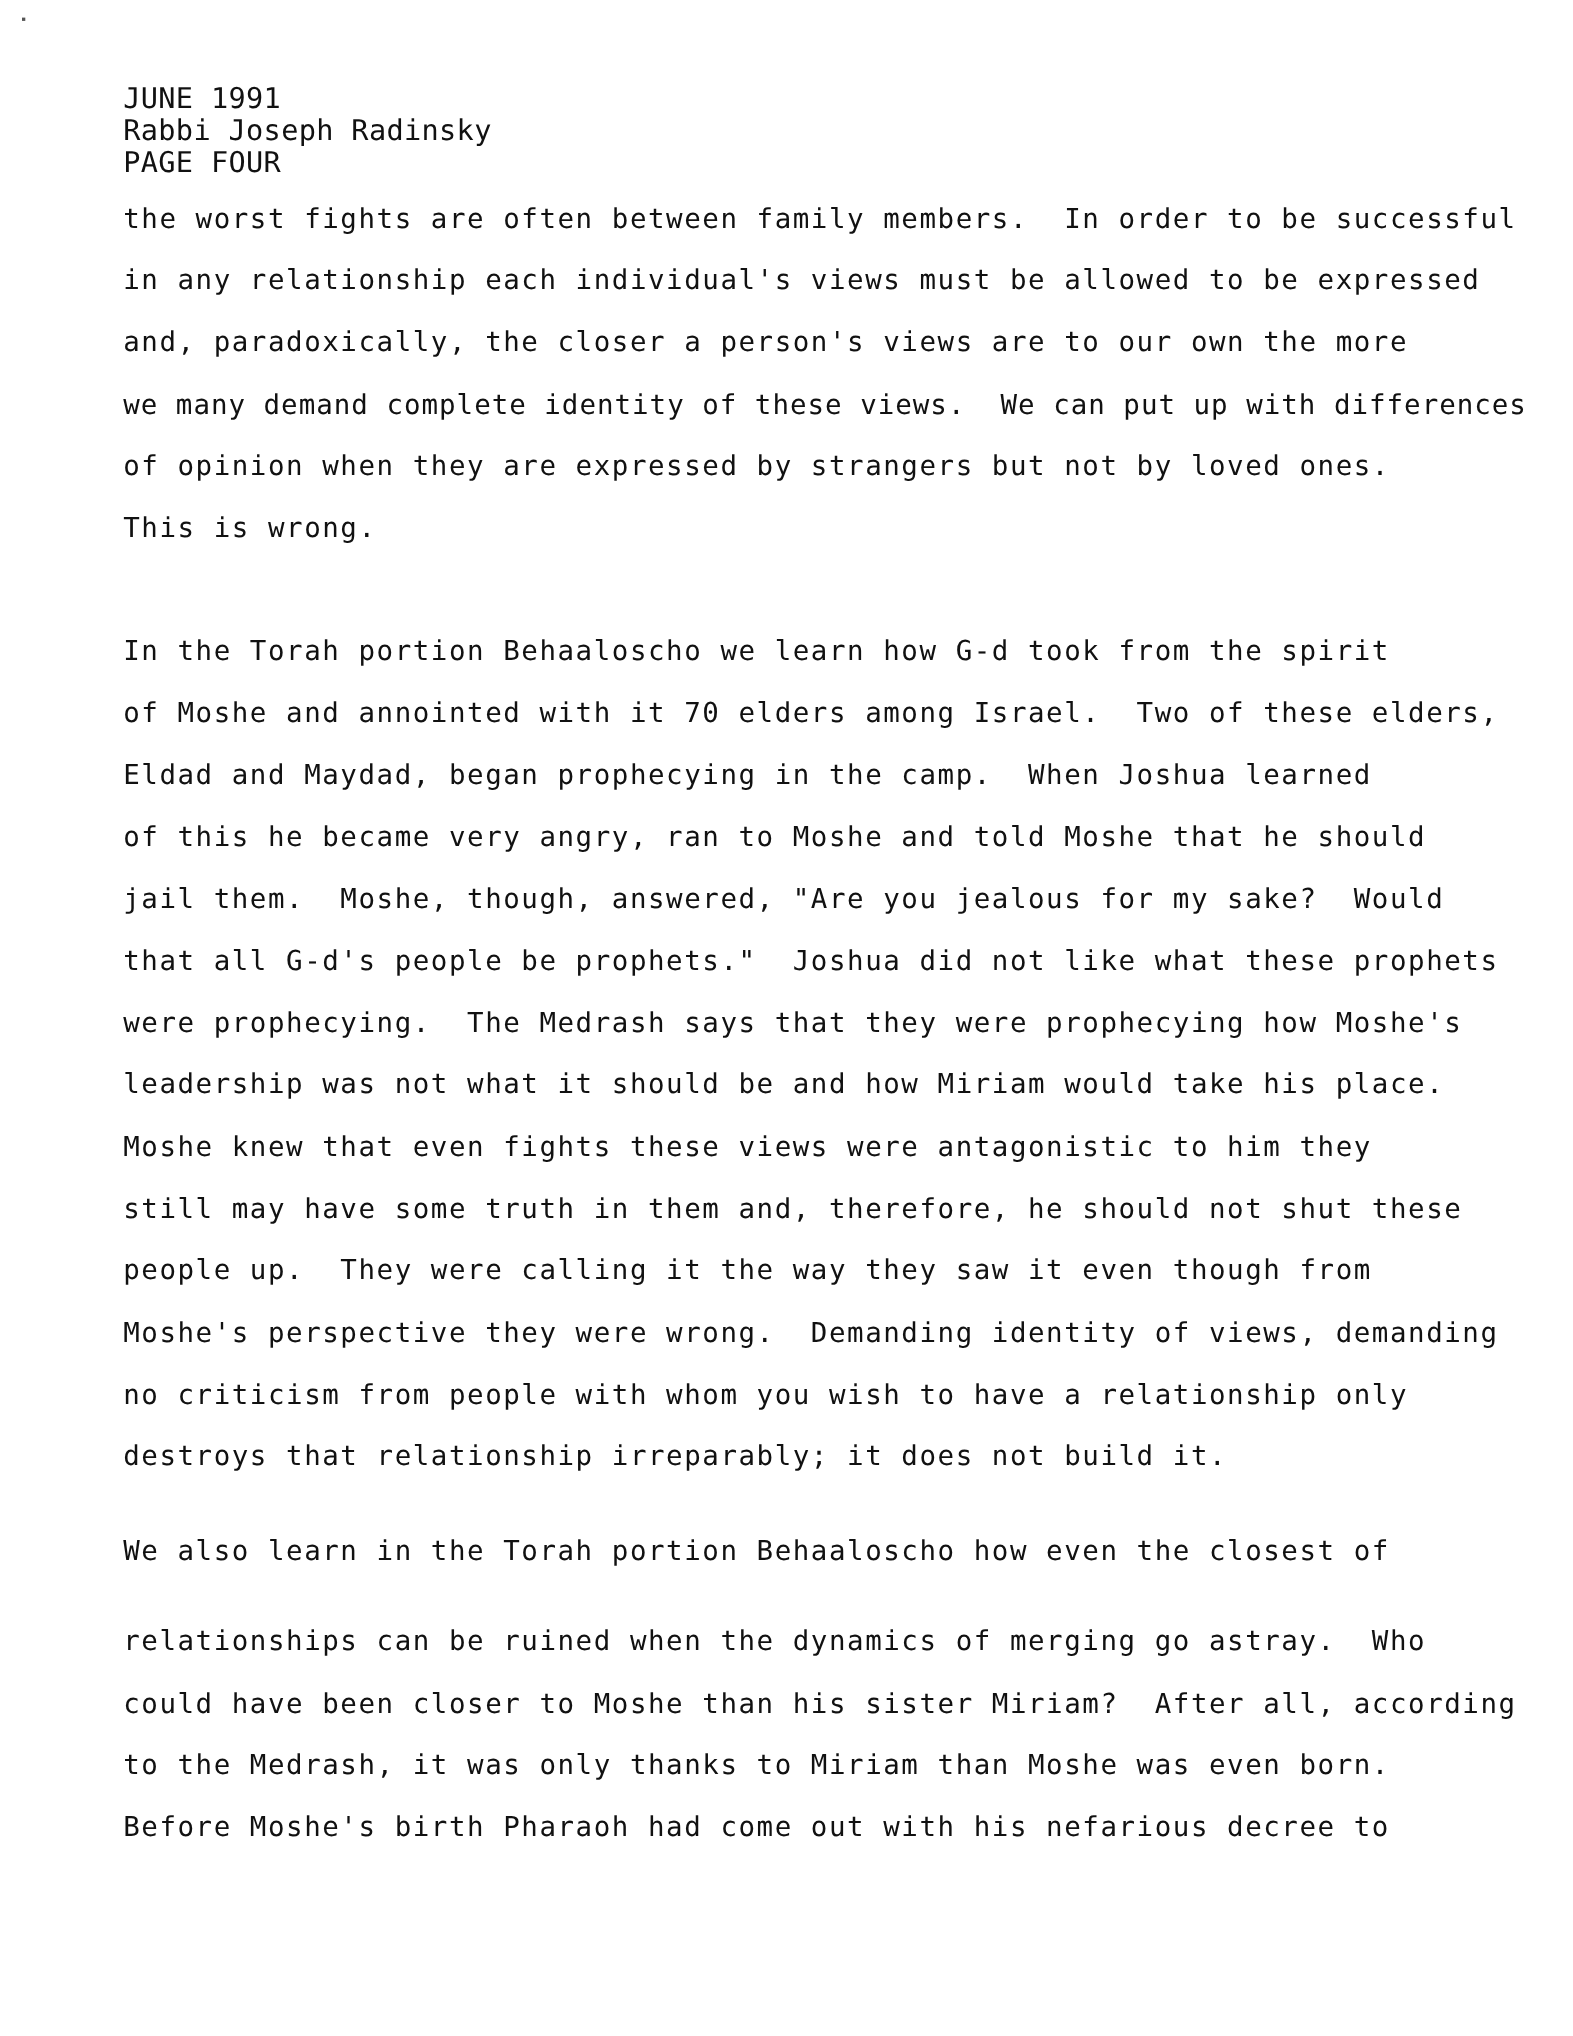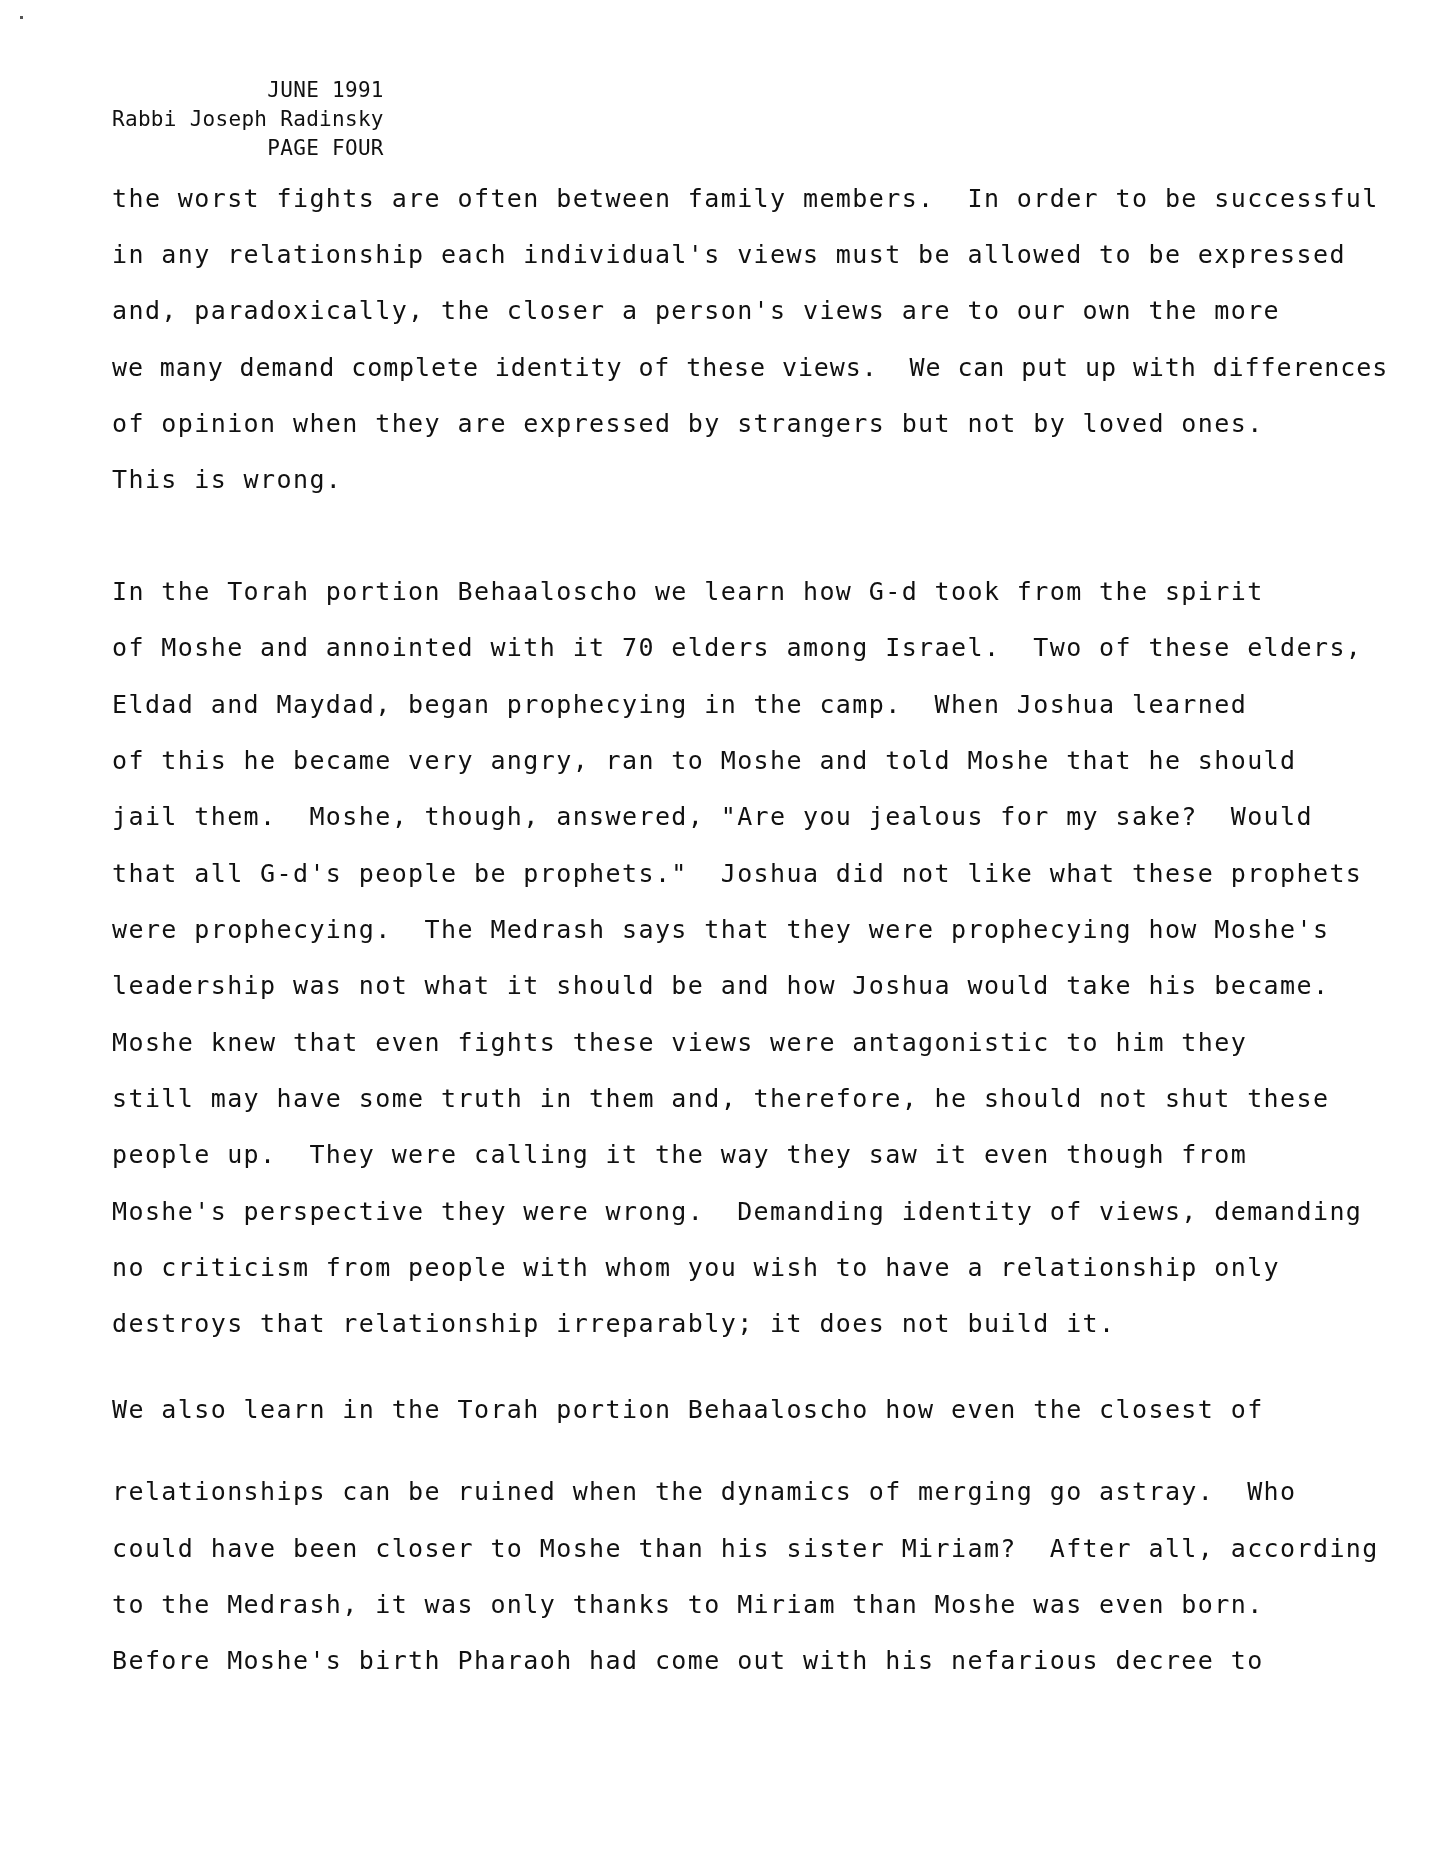--- a/index.html
+++ b/index.html
@@ -20,24 +20,23 @@
       left: 20px;
       top: 16px;
       width: 3px;
       height: 3px;
       background: #555;
     }
     .header {
       position: absolute;
       left: 112px;
       top: 76px;
-      font-size: 21px;
+      font-size: 26px;
       line-height: 29px;
       letter-spacing: 0.3px;
-      text-align: right;
     }
     .header div { white-space: pre; }
     .line {
       position: absolute;
       left: 112px;
       font-size: 25px;
       white-space: pre;
       letter-spacing: 1.4px;
       line-height: 28px;
     }
@@ -63,21 +62,21 @@
 </div>
 
 <div>
   <div class="line" style="top:578px">In the Torah portion Behaaloscho we learn how G-d took from the spirit</div>
   <div class="line" style="top:634px">of Moshe and annointed with it 70 elders among Israel.  Two of these elders,</div>
   <div class="line" style="top:691px">Eldad and Maydad, began prophecying in the camp.  When Joshua learned</div>
   <div class="line" style="top:747px">of this he became very angry, ran to Moshe and told Moshe that he should</div>
   <div class="line" style="top:803px">jail them.  Moshe, though, answered, "Are you jealous for my sake?  Would</div>
   <div class="line" style="top:860px">that all G-d's people be prophets."  Joshua did not like what these prophets</div>
   <div class="line" style="top:916px">were prophecying.  The Medrash says that they were prophecying how Moshe's</div>
-  <div class="line" style="top:972px">leadership was not what it should be and how Joshua would take his became.</div>
+  <div class="line" style="top:972px">leadership was not what it should be and how Miriam would take his place.</div>
   <div class="line" style="top:1029px">Moshe knew that even fights these views were antagonistic to him they</div>
   <div class="line" style="top:1085px">still may have some truth in them and, therefore, he should not shut these</div>
   <div class="line" style="top:1141px">people up.  They were calling it the way they saw it even though from</div>
   <div class="line" style="top:1198px">Moshe's perspective they were wrong.  Demanding identity of views, demanding</div>
   <div class="line" style="top:1254px">no criticism from people with whom you wish to have a relationship only</div>
   <div class="line" style="top:1310px">destroys that relationship irreparably; it does not build it.</div>
 </div>
 
 <div>
   <div class="line" style="top:1396px">We also learn in the Torah portion Behaaloscho how even the closest of</div>

